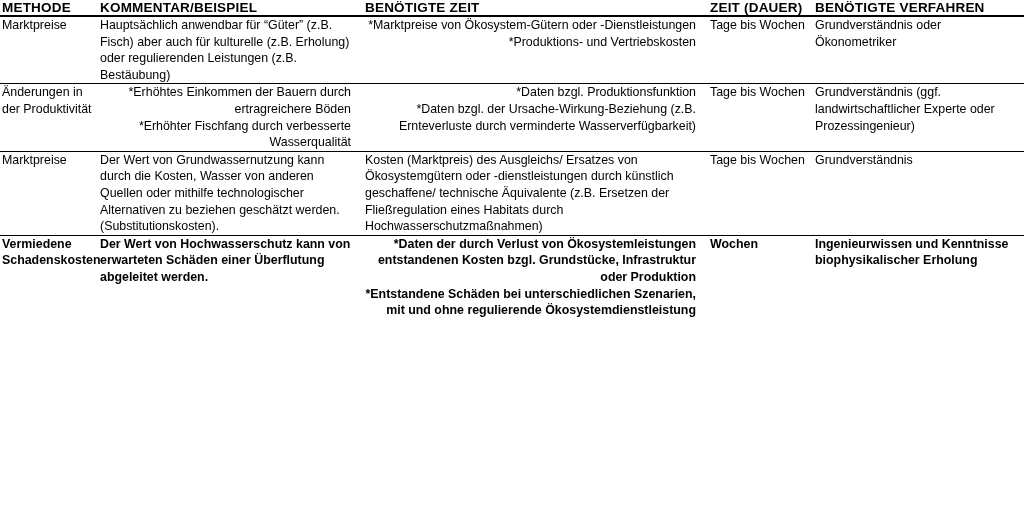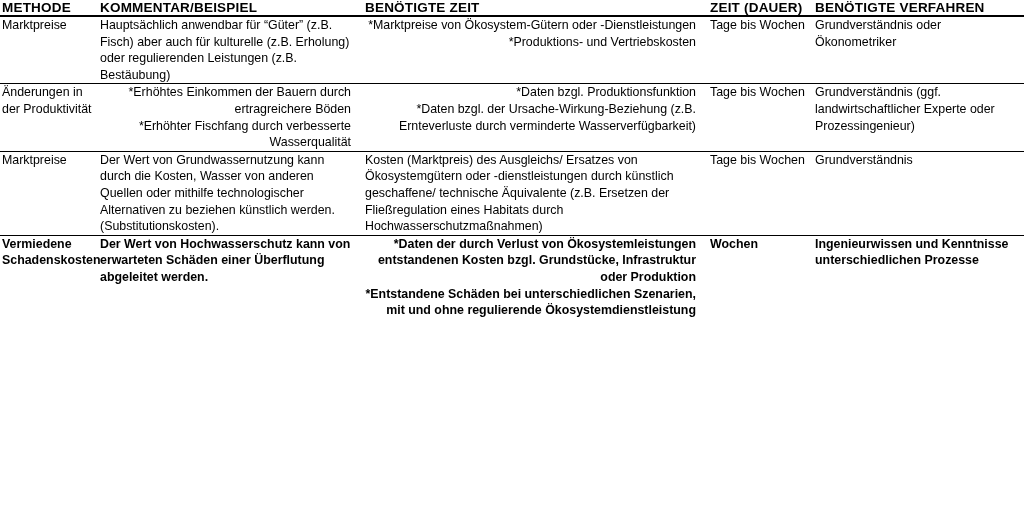--- a/index.html
+++ b/index.html
@@ -114,31 +114,31 @@
         <td class="col2">
             <span class="line">*Daten bzgl. Produktionsfunktion</span>
             <span class="line">*Daten bzgl. der Ursache-Wirkung-Beziehung (z.B. Ernteverluste durch verminderte Wasserverfügbarkeit)</span>
           </td>
         <td class="col3">Tage bis Wochen</td>
         <td class="col4">Grundverständnis (ggf. landwirtschaftlicher Experte oder Prozessingenieur)</td>
       </tr>
 
       <tr class="data-row">
         <td class="col0">Marktpreise</td>
-        <td class="col1">Der Wert von Grundwassernutzung kann durch die Kosten, Wasser von anderen Quellen oder mithilfe technologischer Alternativen zu beziehen künstlich werden. (Substitutionskosten).</td>
+        <td class="col1">Der Wert von Grundwassernutzung kann durch die Kosten, Wasser von anderen Quellen oder mithilfe technologischer Alternativen zu beziehen geschätzt werden. (Substitutionskosten).</td>
         <td class="col2">Kosten (Marktpreis) des Ausgleichs/ Ersatzes von Ökosystemgütern oder -dienstleistungen durch künstlich geschaffene/ technische Äquivalente (z.B. Ersetzen der Fließregulation eines Habitats durch Hochwasserschutzmaßnahmen)</td>
         <td class="col3">Tage bis Wochen</td>
         <td class="col4">Grundverständnis</td>
       </tr>
 
       <tr class="data-row">
         <td class="col0">Vermiedene Schadenskosten</td>
         <td class="col1">Der Wert von Hochwasserschutz kann von erwarteten Schäden einer Überflutung abgeleitet werden.</td>
         <td class="col2">
             <span class="line">*Daten der durch Verlust von Ökosystemleistungen entstandenen Kosten bzgl. Grundstücke, Infrastruktur oder Produktion</span>
             <span class="line">*Entstandene Schäden bei unterschiedlichen Szenarien, mit und ohne regulierende Ökosystemdienstleistung</span>
           </td>
         <td class="col3">Wochen</td>
-        <td class="col4">Ingenieurwissen und Kenntnisse unterschiedlichen Prozesse</td>
+        <td class="col4">Ingenieurwissen und Kenntnisse biophysikalischer Erholung</td>
       </tr>
     </tbody>
   </table>
 </div>
 
 </body></html>

